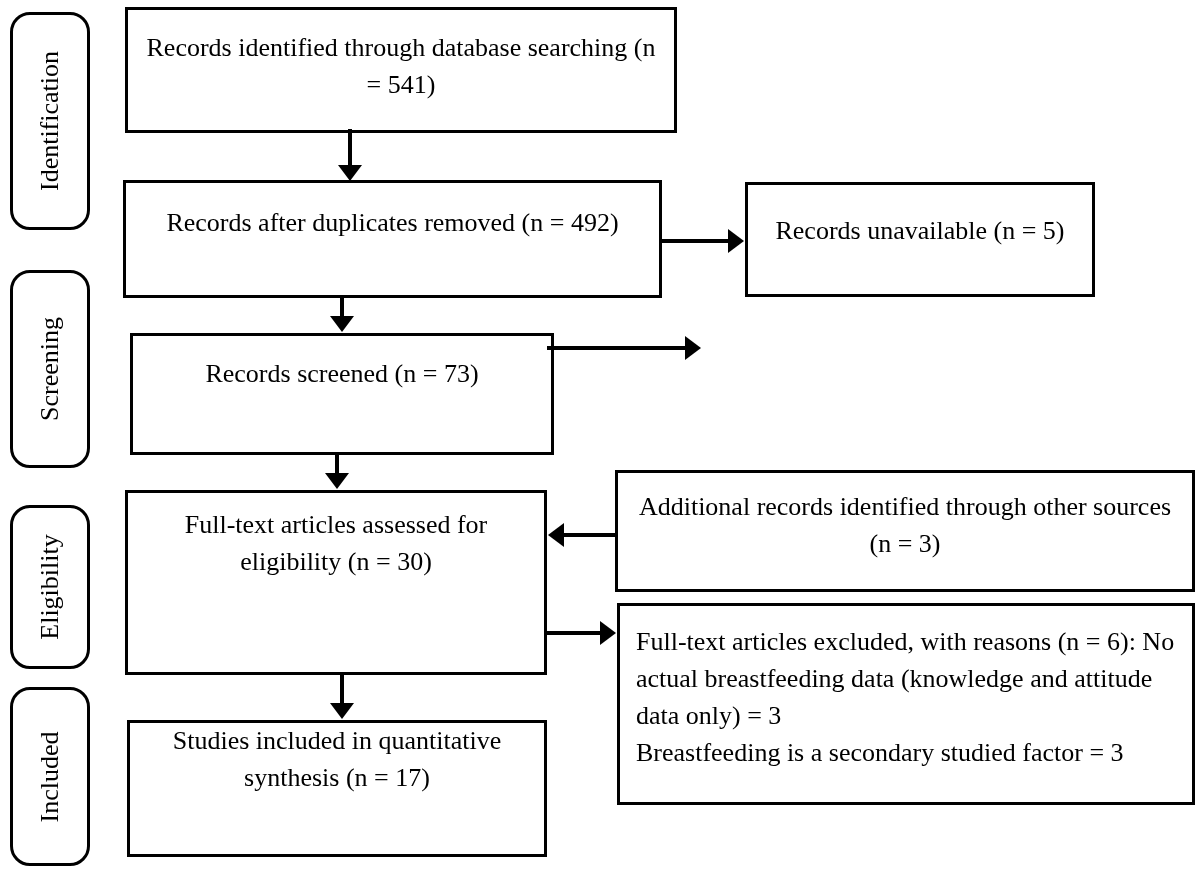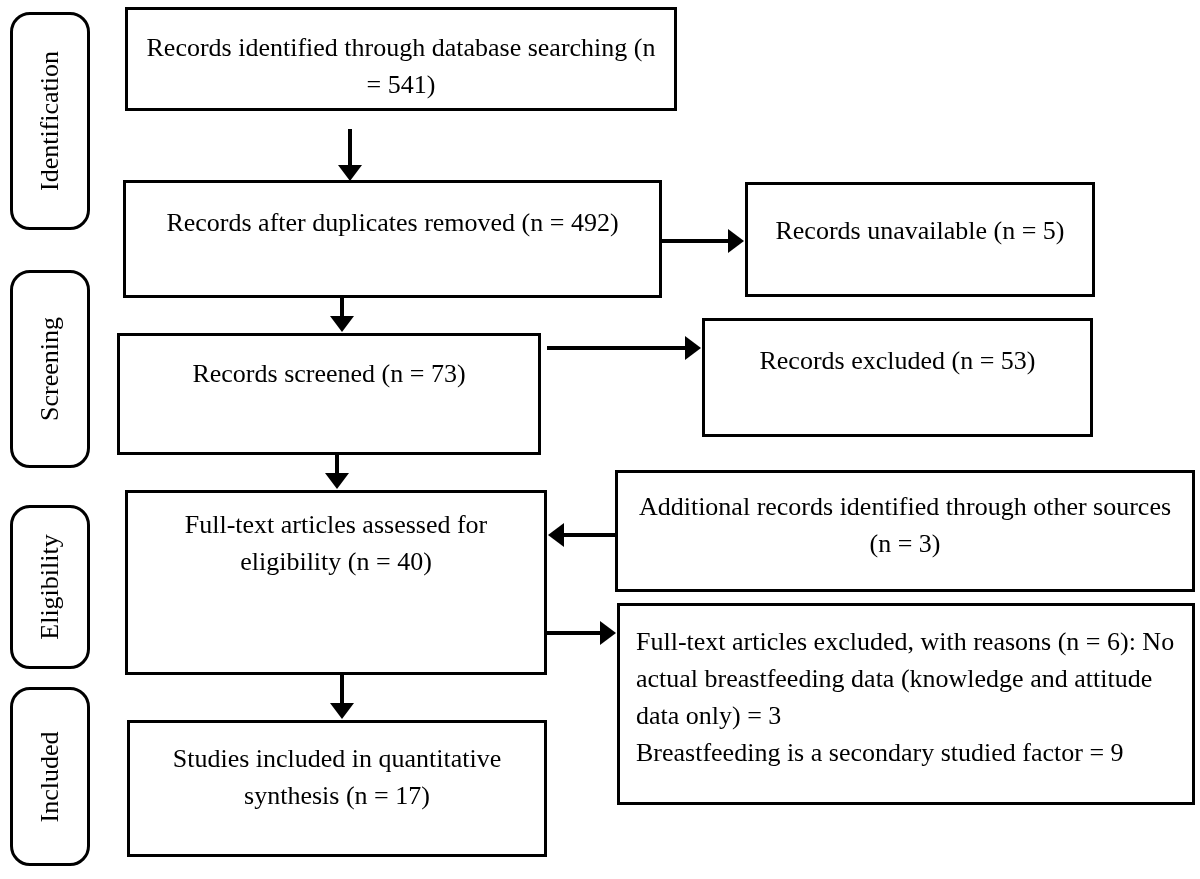--- a/index.html
+++ b/index.html
@@ -101,54 +101,51 @@
   <div class="stage" style="left:10px; top:270px; width:74px; height:192px;">
     <span>Screening</span>
   </div>
   <div class="stage" style="left:10px; top:505px; width:74px; height:158px;">
     <span>Eligibility</span>
   </div>
   <div class="stage" style="left:10px; top:687px; width:74px; height:173px;">
     <span>Included</span>
   </div>
 
-  <div class="fbox" style="left:125px; top:7px; width:552px; height:104px; padding-top:20px;">
+  <div class="fbox" style="left:125px; top:7px; width:552px; height:126px; padding-top:20px;">
     <div class="inner" style="max-width:520px;">Records identified through database searching (n = 541)</div>
   </div>
 
   <div class="fbox" style="left:123px; top:180px; width:539px; height:118px; padding-top:22px;">
     <div class="inner" style="max-width:470px;">Records after duplicates removed (n = 492)</div>
   </div>
 
   <div class="fbox" style="left:745px; top:182px; width:350px; height:115px; padding-top:28px;">
     <div class="inner" style="max-width:300px;">Records unavailable (n = 5)</div>
   </div>
 
-  <div class="fbox" style="left:117px; top:333px; width:424px; height:122px; padding-top:20px;">
+  <div class="fbox" style="left:130px; top:333px; width:424px; height:122px; padding-top:20px;">
     <div class="inner" style="max-width:390px;">Records screened (n = 73)</div>
   </div>
 
-  <div class="fbox" style="left:702px; top:318px; width:391px; height:119px; padding-top:22px;">
-    <div class="inner" style="max-width:360px;">Records excluded (n = 53)</div>
-  </div>
 
   <div class="fbox" style="left:125px; top:490px; width:422px; height:185px; padding-top:14px;">
-    <div class="inner" style="max-width:400px;">Full-text articles assessed for eligibility (n = 40)</div>
+    <div class="inner" style="max-width:400px;">Full-text articles assessed for eligibility (n = 30)</div>
   </div>
 
   <div class="fbox" style="left:615px; top:460px; width:580px; height:122px; padding-top:16px;margin-top:10px;">
     <div class="inner" style="max-width:545px;">Additional records identified through other sources (n = 3)</div>
   </div>
 
   <div class="fbox left-align" style="left:617px; top:603px; width:578px; height:202px; padding:18px 5px 0 16px;">
     <div>Full-text articles excluded, with reasons (n = 6): No actual breastfeeding data (knowledge and attitude data only) = 3</div>
-    <div>Breastfeeding is a secondary studied factor = 9</div>
+    <div>Breastfeeding is a secondary studied factor = 3</div>
   </div>
 
-  <div class="fbox" style="left:127px; top:720px; width:420px; height:137px; padding-top:18px;">
+  <div class="fbox" style="left:127px; top:720px; width:420px; height:137px; ">
     <div class="inner" style="max-width:400px;">Studies included in quantitative synthesis (n = 17)</div>
   </div>
 
   <div class="arrow-v" style="left:348px; top:129px; height:37px;"></div>
 
   <div class="arrow-h right" style="left:662px; top:239px; width:67px;"></div>
 
   <div class="arrow-v" style="left:340px; top:298px; height:19px;"></div>
 
   <div class="arrow-h right" style="left:547px; top:346px; width:139px;"></div>

